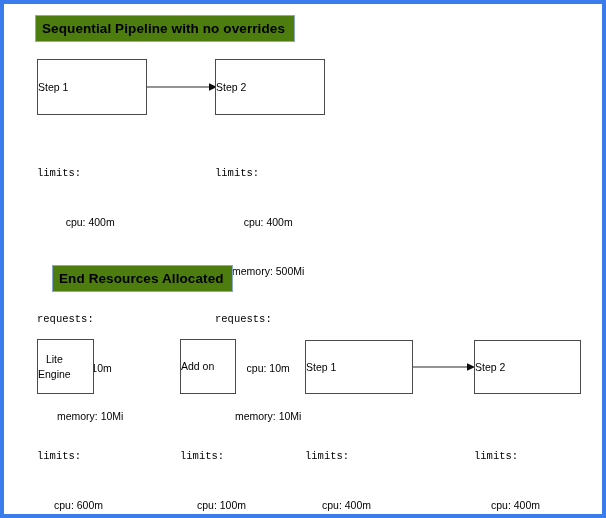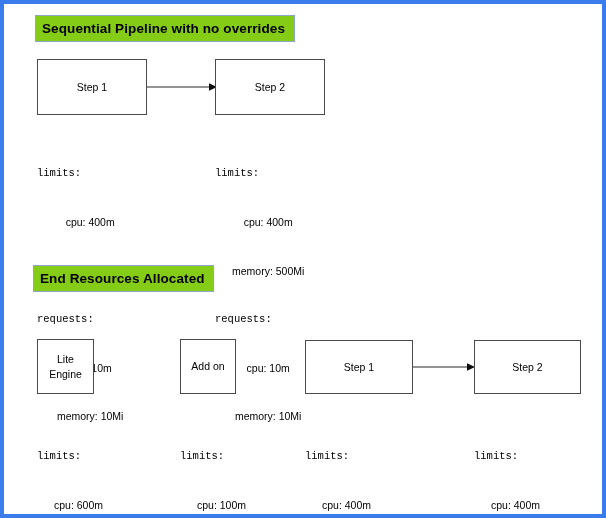--- a/index.html
+++ b/index.html
@@ -15,38 +15,37 @@
     width: 606px;
     height: 518px;
     background: #ffffff;
     box-sizing: border-box;
     border: 4px solid #3b7cec;
     overflow: hidden;
   }
   .section-header {
     position: absolute;
     box-sizing: border-box;
-    background: #84cc16;
+    background: #4d7c0f;
     border: 1px solid #8ca6cc;
     font-weight: bold;
     font-size: 13.5px;
     color: #000000;
     display: flex;
     align-items: center;
     padding-left: 6px;
     letter-spacing: 0.1px;
   }
   .node {
     position: absolute;
     box-sizing: border-box;
     background: #ffffff;
     border: 1.4px solid #4a4a4a;
     display: flex;
     align-items: center;
-    justify-content: center;
     text-align: center;
     font-size: 10.5px;
     color: #000000;
     line-height: 1.35;
   }
   .node .node-label {
     white-space: pre-line;
   }
   .edge {
     position: absolute;
@@ -103,21 +102,21 @@
 
   <div class="res-block" style="left:211px; top:129px;">
     <span class="key">limits:</span>
     <span class="indent">cpu: 400m</span>
     <span class="indent">memory: 500Mi</span>
     <span class="key">requests:</span>
     <span class="indent">cpu: 10m</span>
     <span class="indent">memory: 10Mi</span>
   </div>
 
-  <div class="section-header" style="left:29px; top:261px; width:181px; height:27px;">
+  <div class="section-header" style="left:48px; top:261px; width:181px; height:27px;">
     <span>End Resources Allocated</span>
   </div>
 
   <div class="node" style="left:176px; top:335px; width:56px; height:55px;">
     <span class="node-label">Add on</span>
   </div>
 
   <div class="node" style="left:33px; top:335px; width:57px; height:55px;">
     <span class="node-label">Lite
 Engine</span>

